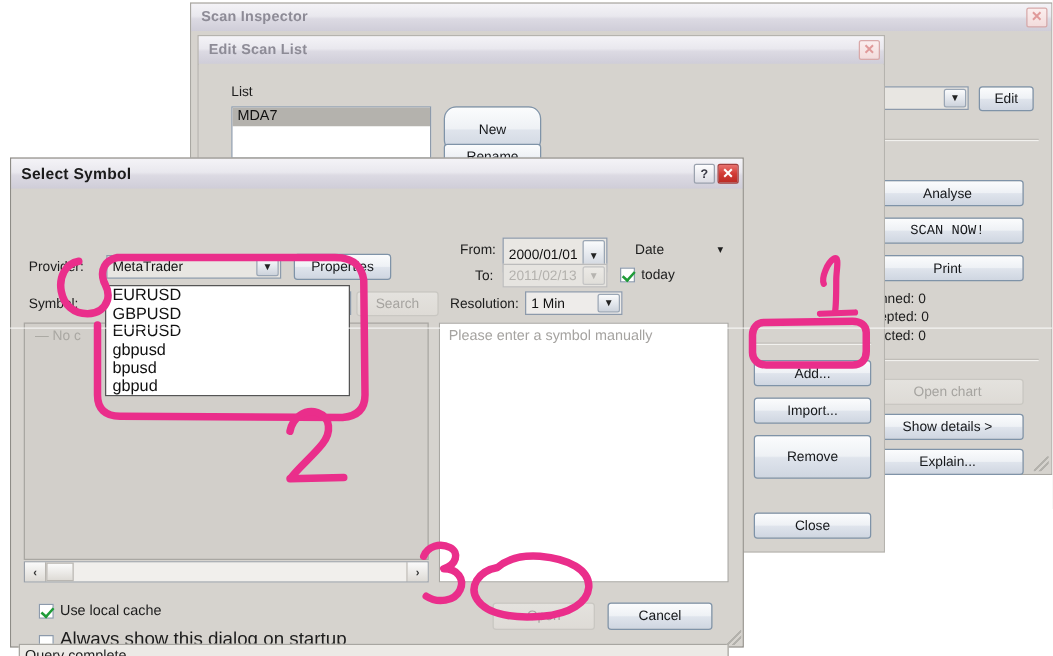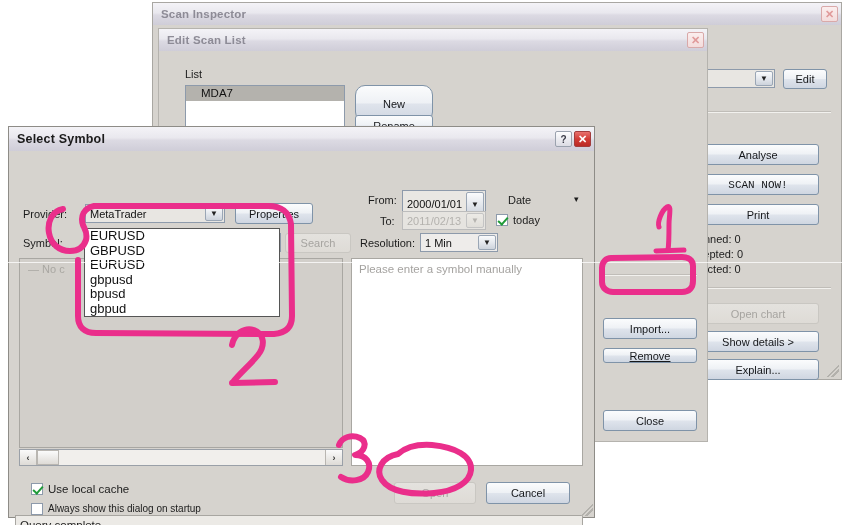--- a/index.html
+++ b/index.html
@@ -104,21 +104,21 @@
     border: 1px solid #9aa6b5;
     border-radius: 2px;
     background: linear-gradient(to bottom, #fafbfc, #e2e6ec 55%, #cdd3dc);
     display: flex; align-items: center; justify-content: center;
     font-size: 8px; color: #222;
   }
   .combo.disabled { background: #e6e4e0; color: #b4b2ae; border-color: #bcbcbc; }
   .combo.disabled .arrow { border-color:#c4c4c4; background: linear-gradient(to bottom,#eceae6,#e0ded9); color:#b6b4b0; }
   .combo.white { background: #eceaeu; }
 
-  .chk { display: flex; align-items: flex-start; gap: 5px; }
+  .chk { display: flex; align-items: flex-end; gap: 5px; }
   .chkbox {
     width: 12px; height: 12px;
     background: #ffffff;
     border: 1px solid #8d9aab;
     box-sizing: border-box;
     position: relative;
     flex: 0 0 auto;
   }
   .chkbox.checked::after {
     content: "";
@@ -276,29 +276,30 @@
       <span class="tb-spacer"></span>
       <span class="winbtn close-pale">
         <span class="xglyph">✕</span>
       </span>
     </div>
     <div id="esl-body">
 
       <div class="lbl" style="position:absolute; left:26px; top:16px;">List</div>
 
       <div class="listbox" style="position:absolute; left:26px; top:33px; width:160px; height:42px;">
-        <div style="background:#b4b2ad; height:15px; line-height:15px; padding-left:15px; font-size:11.5px; color:#111;">MDA7</div>
+        <div style="background:#b4b2ad; height:15px; line-height:15px; padding-left:4px; font-size:11.5px; color:#111;">MDA7</div>
       </div>
 
       <div class="btn" style="position:absolute; left:196px; top:33px; width:78px; height:37px;border-radius:10px;">New</div>
       <div class="btn" style="position:absolute; left:196px; top:63px; width:78px; height:21px;">Rename</div>
 
       <div class="groupline" style="position:absolute; left:444px; top:222px; width:94px;"></div>
+      <div class="btn" style="position:absolute; left:444px; top:236px; width:94px; height:21px;">Add...</div>
       <div class="btn" style="position:absolute; left:444px; top:266px; width:94px; height:21px;">Import...</div>
-      <div class="btn" style="position:absolute; left:444px; top:296px; width:94px; height:15px;text-decoration:underline;">Remove</div>
+      <div class="btn" style="position:absolute; left:444px; top:296px; width:94px; height:35px;">Remove</div>
 
       <div class="btn" style="position:absolute; left:444px; top:358px; width:94px; height:21px;">Close</div>
     </div>
   </div>
 
   <div class="win" id="selectSymbol">
     <div class="titlebar active" style="height:24px;">
       <span class="ttl" style="font-size:12.5px;">Select Symbol</span>
       <span class="tb-spacer"></span>
       <span class="winbtn help">
@@ -364,21 +365,21 @@
       <div style="position:absolute; left:342px; top:107px; width:232px; height:208px; background:#ffffff; border:1px solid #a9a7a2; box-sizing:border-box;">
         <div style="position:absolute; left:7px; top:4px; font-size:11.5px; color:#a5a3a0;">Please enter a symbol manually</div>
       </div>
 
       <div class="chk" style="position:absolute; left:22px; top:332px;">
         <span class="chkbox checked"></span>
         <span class="lbl" style="font-size:11.5px;">Use local cache</span>
       </div>
       <div class="chk" style="position:absolute; left:22px; top:352px;">
         <span class="chkbox"></span>
-        <span class="lbl" style="font-size:10px;">Always show this dialog on startup</span>
+        <span class="lbl" style="font-size:15px;">Always show this dialog on startup</span>
       </div>
 
       <div class="btn disabled" style="position:absolute; left:385px; top:331px; width:82px; height:22px;">Open</div>
       <div class="btn" style="position:absolute; left:477px; top:331px; width:84px; height:22px;">Cancel</div>
 
       <div class="statusbar" style="position:absolute; left:6px; top:364px; width:568px; height:20px;">
         <span>Query complete.</span>
       </div>
       <div class="resizer" style="right:1px; bottom:1px;"></div>
     </div>

